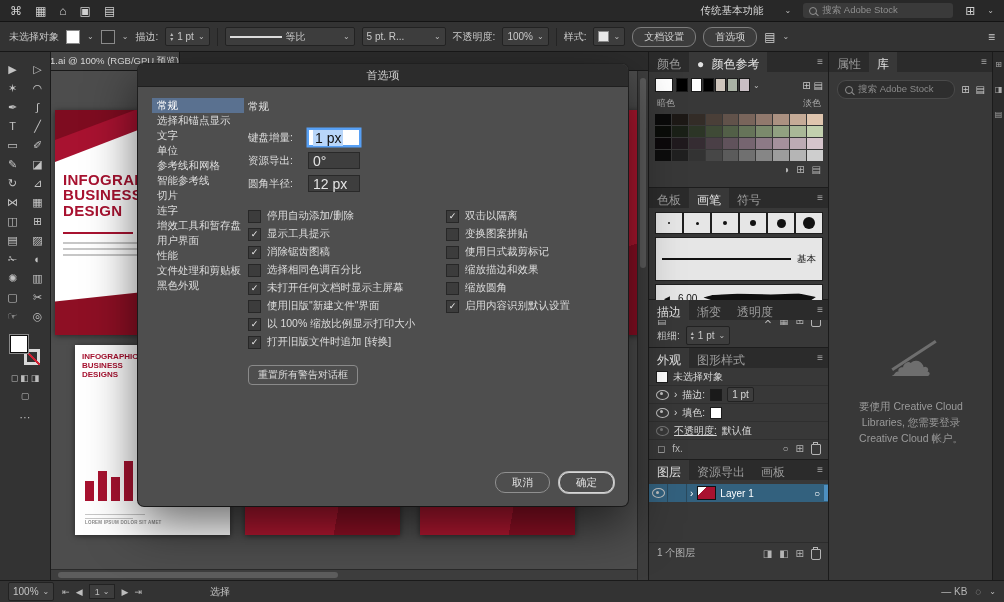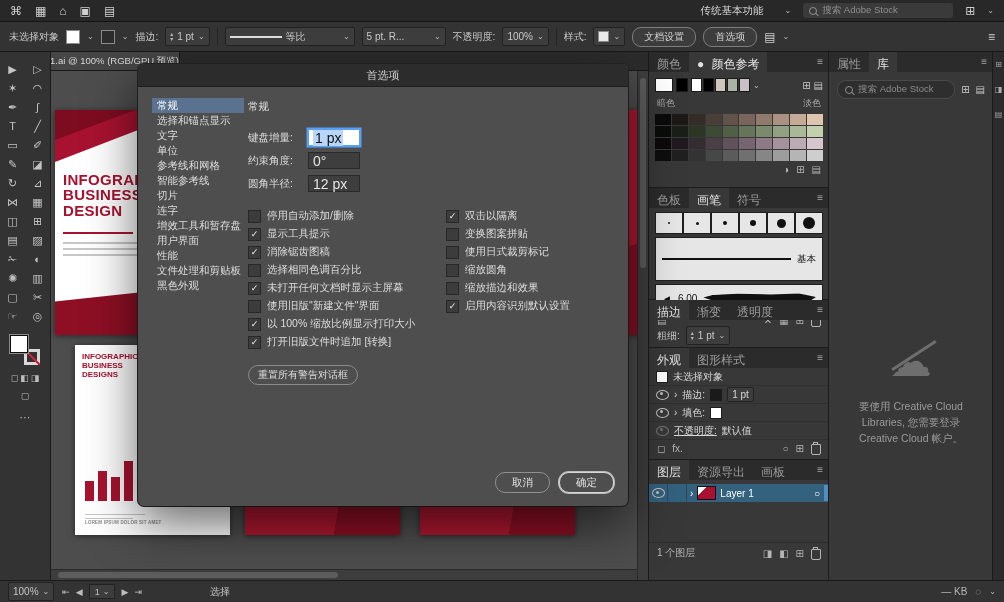--- a/index.html
+++ b/index.html
@@ -88,21 +88,21 @@
   .finput.focus{background:#ffffff;border:1px solid #57a0f5;box-shadow:0 0 0 1.5px #57a0f5;color:#111;}
   .seltext{background:#b8d6fa;padding:0 2px;}
   .chkcols{display:flex;margin-top:12px;}
   .chkcolL{width:198px;}
   .chkcolR{flex:1;}
   .chk{display:flex;align-items:center;height:18px;gap:6px;}
   .box{width:11px;height:11px;background:#3c3c3c;border:1px solid #272727;color:#efefef;font-size:9px;
        line-height:10px;text-align:center;flex:0 0 auto;}
   .chklbl{font-size:10.5px;color:#dcdcdc;white-space:nowrap;}
   .reset-btn{margin-top:14px;height:18px;padding:0 9px;border:1px solid #8a8a8a;background:transparent;
-             color:#dddddd;font-size:10px;border-radius:10px;display:inline-flex;align-items:center;}
+             color:#dddddd;font-size:10px;border-radius:4px;display:inline-flex;align-items:center;}
   .dlg-actions{position:absolute;right:14px;bottom:13px;display:flex;gap:9px;}
   .pill{height:19px;padding:0 16px;border-radius:10px;border:1px solid #909090;background:#4e4e4e;
         color:#e2e2e2;font-size:10.5px;display:flex;align-items:center;}
   .pill.default{border-color:#d6d6d6;box-shadow:0 0 0 1px #bdbdbd;}
   
   .panelcol{position:absolute;top:52px;left:648px;width:180px;height:528px;background:#383838;
             border-left:1px solid #1b1b1b;z-index:6;}
   .panel{position:absolute;left:0;width:180px;border-bottom:1px solid #1d1d1d;box-sizing:border-box;}
   .ptabs{height:20px;background:#2b2b2b;display:flex;align-items:stretch;}
   .tab{padding:4px 8px 3px;font-size:12px;color:#9b9b9b;white-space:nowrap;font-family:Liberation Mono, monospace;}
@@ -335,21 +335,21 @@
     <div class="dlg-content">
       <div class="dlg-section">常规</div>
       <div id="fieldRows">
           <div class="fieldrow">
             <span class="flabel">键盘增量:</span>
             <span class="finput focus">
               <span class="seltext">1 px</span>
             </span>
           </div>
           <div class="fieldrow">
-            <span class="flabel">约束角度:</span>
+            <span class="flabel">资源导出:</span>
             <span class="finput">0°</span>
           </div>
           <div class="fieldrow">
             <span class="flabel">圆角半径:</span>
             <span class="finput">12 px</span>
           </div>
         </div>
       <div class="chkcols">
         <div class="chkcolL" id="chkL">
             <div class="chk">
@@ -393,25 +393,25 @@
             <div class="chk">
               <span class="box"></span>
               <span class="chklbl">变换图案拼贴</span>
             </div>
             <div class="chk">
               <span class="box"></span>
               <span class="chklbl">使用日式裁剪标记</span>
             </div>
             <div class="chk">
               <span class="box"></span>
+              <span class="chklbl">缩放描边和效果</span>
+            </div>
+            <div class="chk">
+              <span class="box"></span>
               <span class="chklbl">缩放圆角</span>
-            </div>
-            <div class="chk">
-              <span class="box"></span>
-              <span class="chklbl">缩放描边和效果</span>
             </div>
             <div class="chk">
               <span class="box">✓</span>
               <span class="chklbl">启用内容识别默认设置</span>
             </div>
           </div>
       </div>
       <div class="reset-btn">重置所有警告对话框</div>
     </div>
     <div class="dlg-actions">

